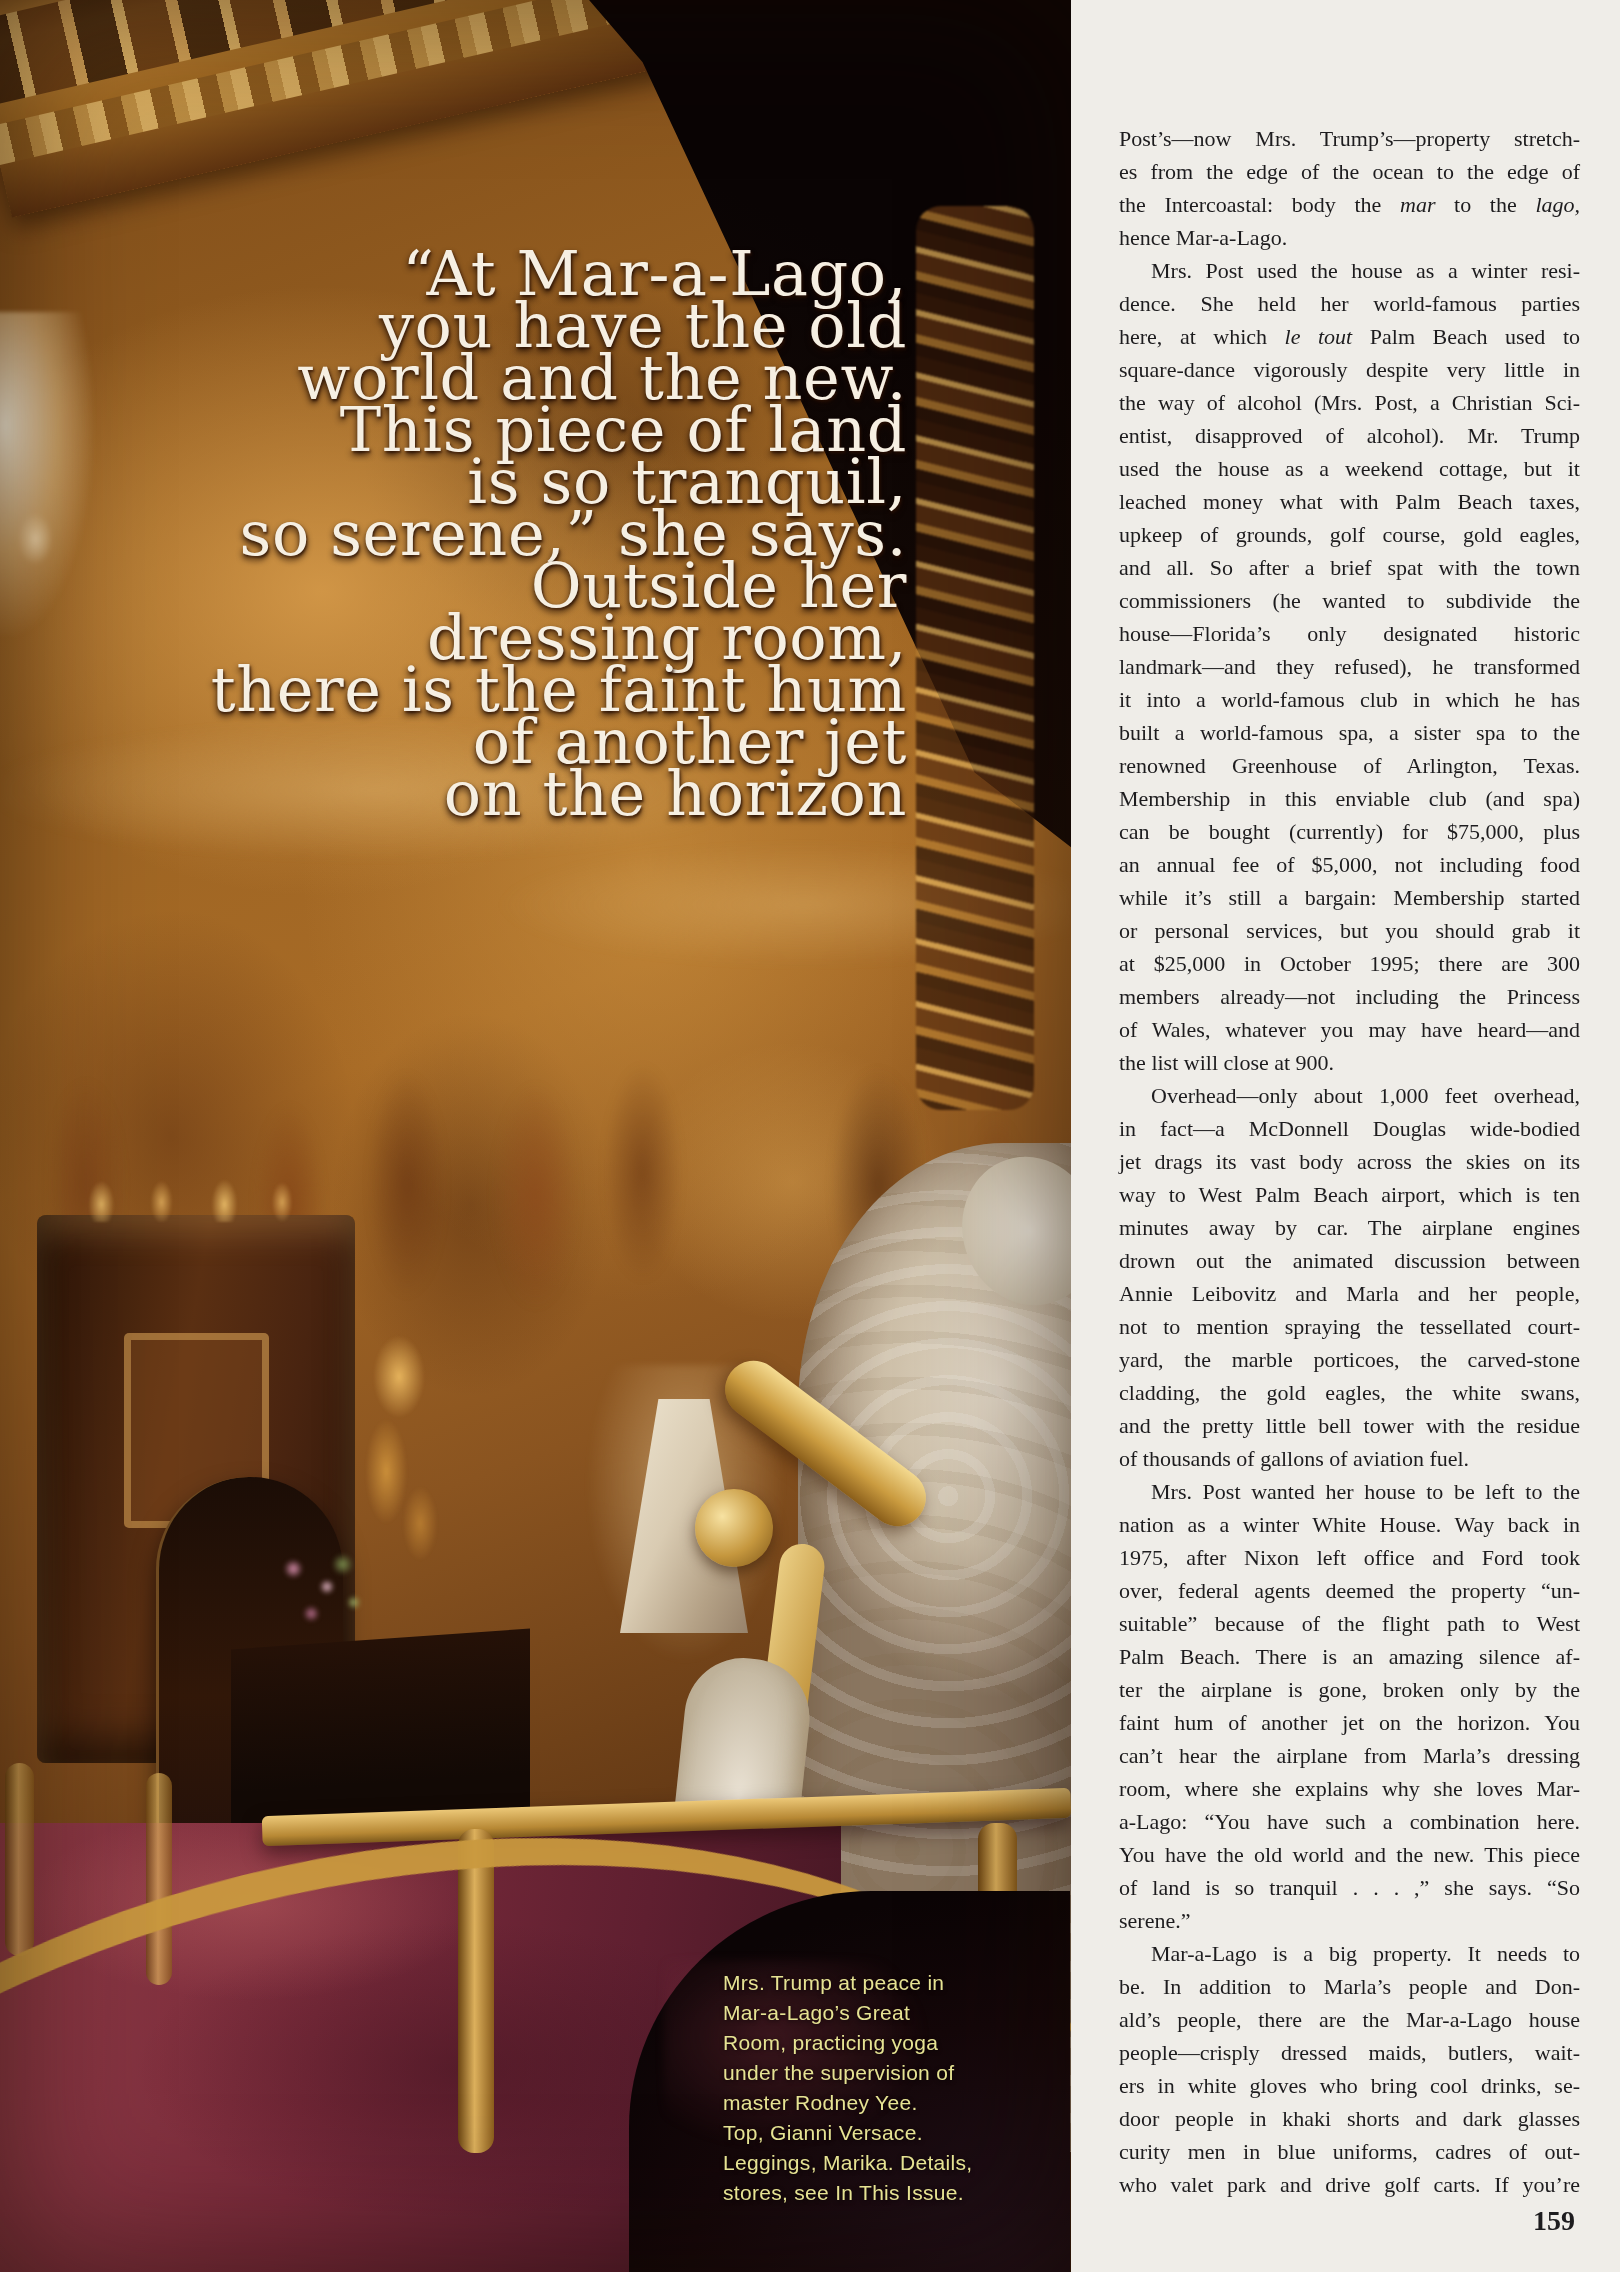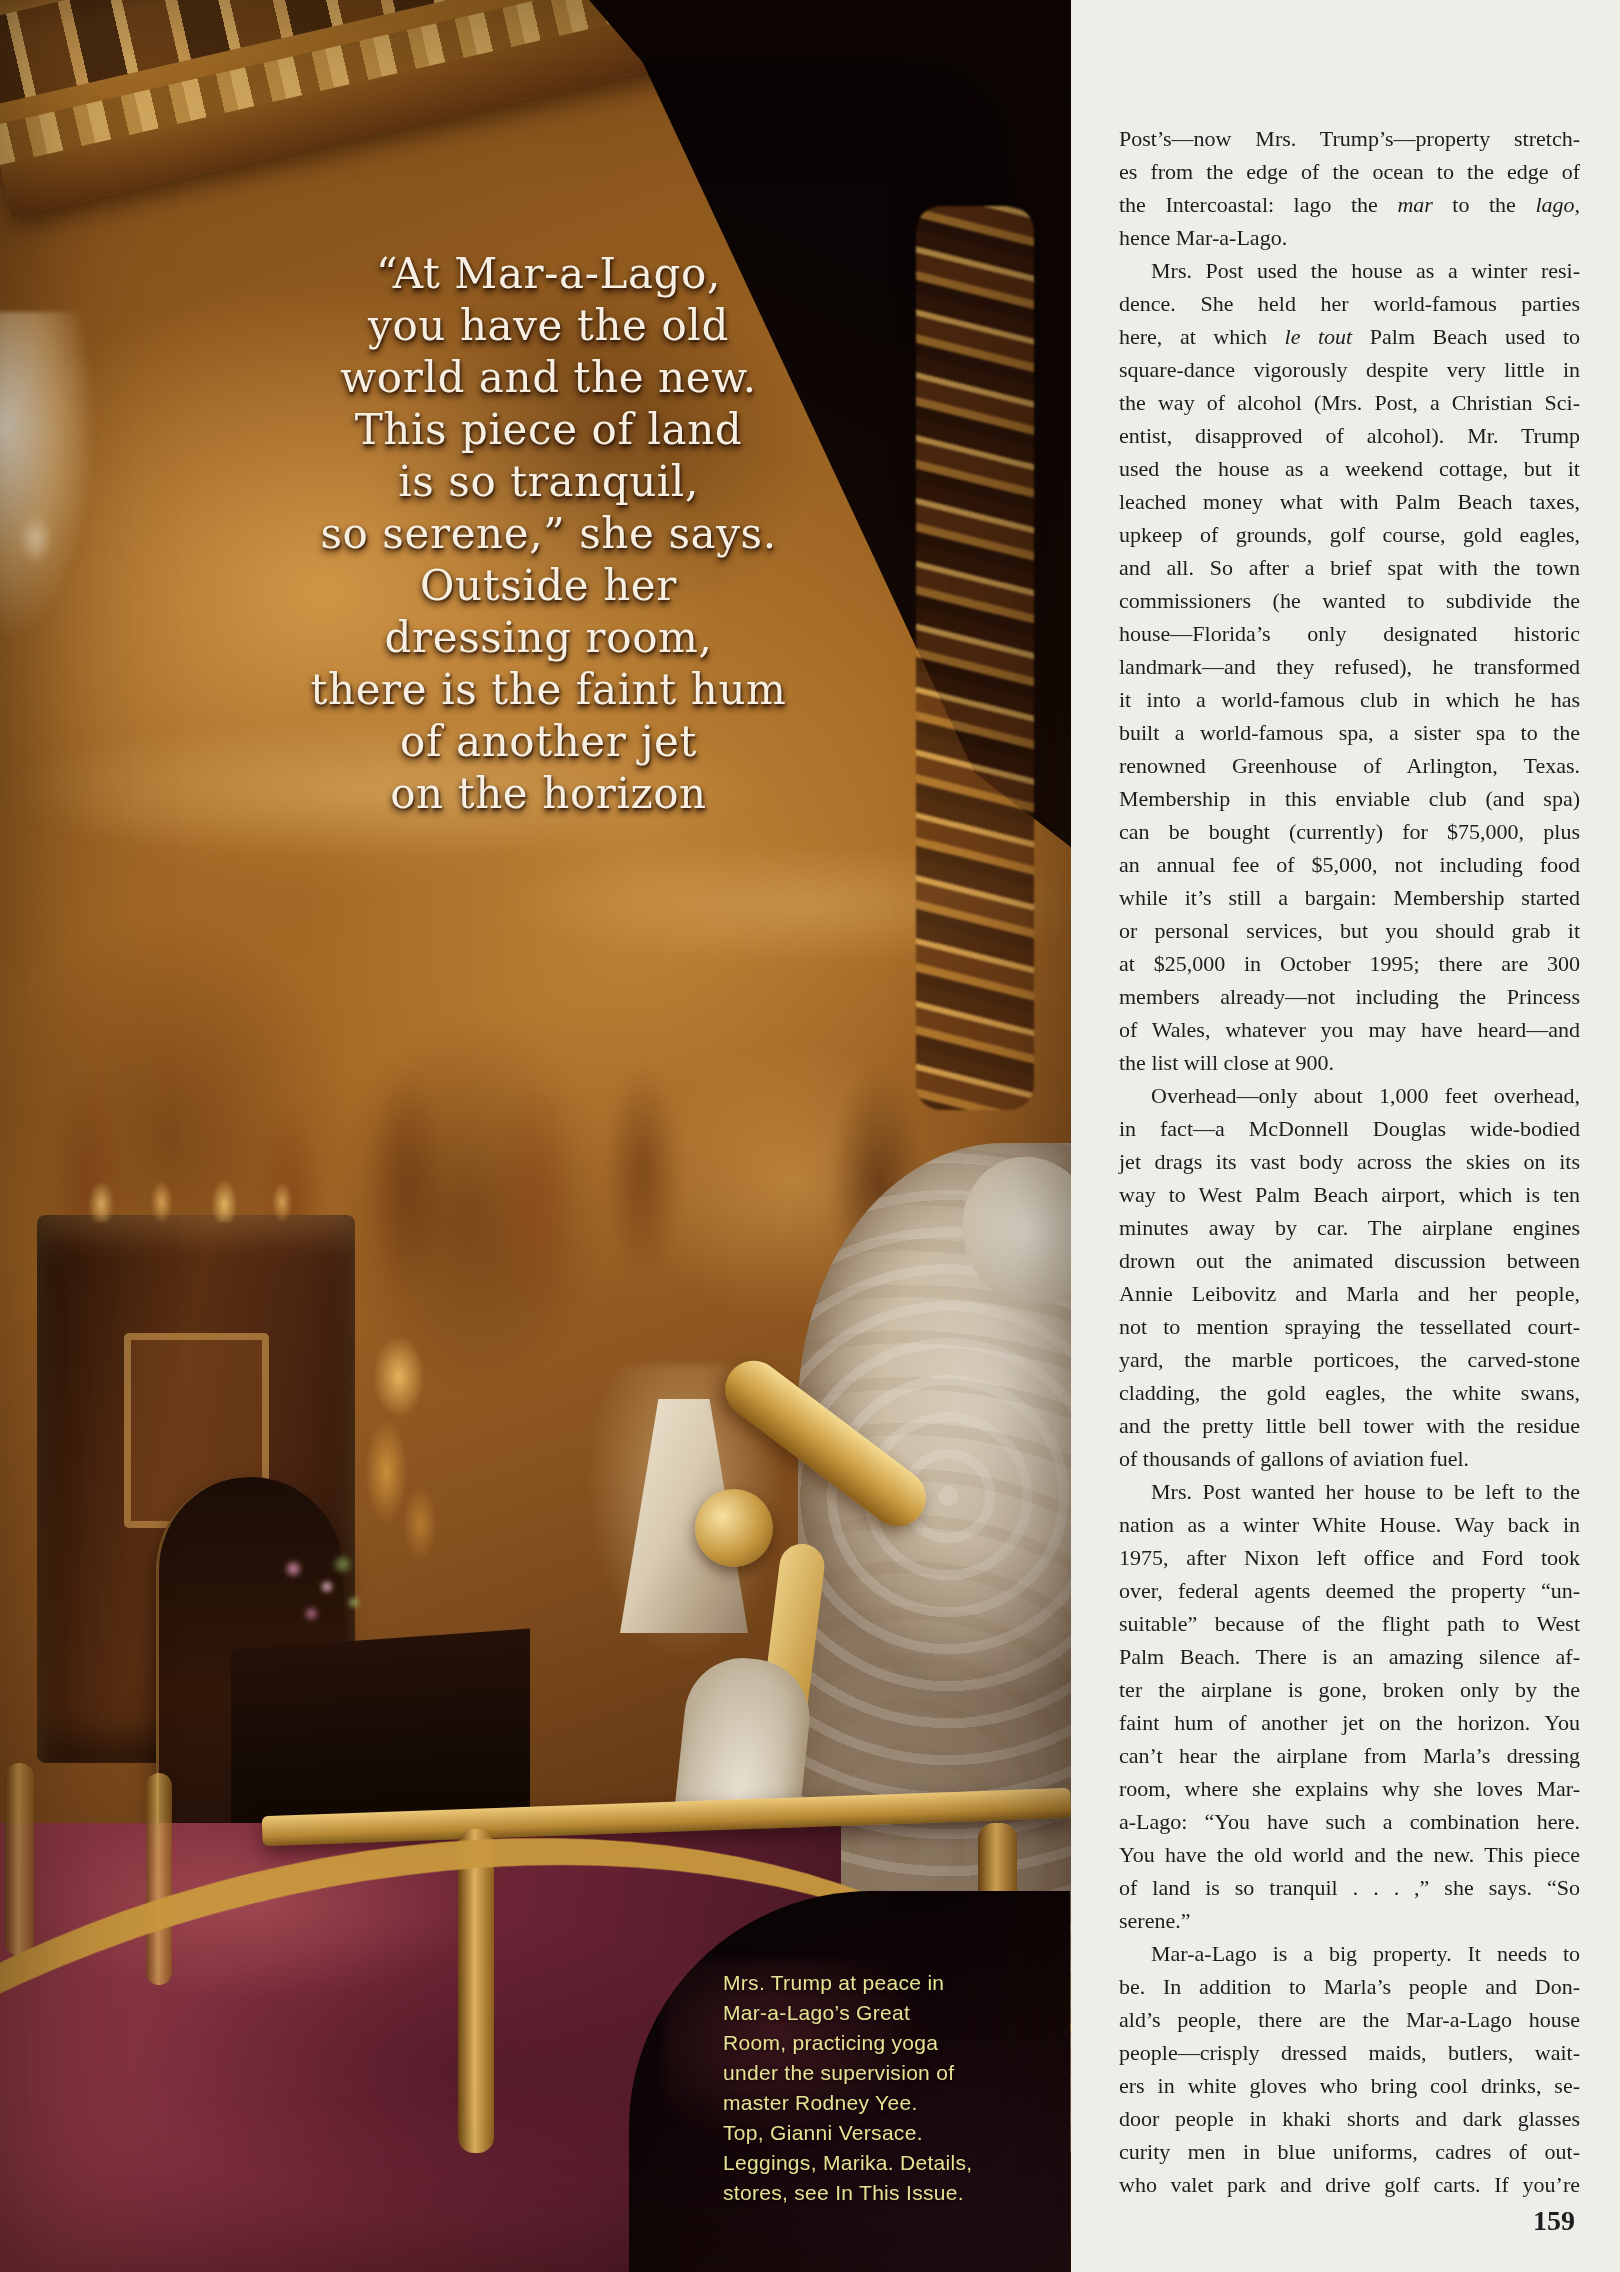--- a/index.html
+++ b/index.html
@@ -214,23 +214,23 @@
   }
   .foreground-table::before{
     content:"";position:absolute;left:8%;top:18%;width:60%;height:50%;
     background:radial-gradient(ellipse at 40% 40%, rgba(165,62,82,.28), transparent 70%);
     filter:blur(5px);
   }
   .vignette{inset:0;box-shadow:inset 0 0 150px rgba(22,9,2,.6);}
   
   .pull-quote{
     position:absolute;left:190px;top:248px;width:717px;
-    text-align:center;color:#f6efe2;
+    text-align:right;color:#f6efe2;
     font-family:"DejaVu Serif", serif;
-    font-size:42px;line-height:52px;letter-spacing:0.6px;
+    font-size:62px;line-height:52px;letter-spacing:0.6px;
     text-shadow:0 3.7px 6.2px rgba(25,8,0,.85), 1.2px 1.9px 2.5px rgba(55,22,5,.75);
   }
   .photo-caption{
     position:absolute;left:723px;top:1968px;width:313px;
     text-align:left;color:#e6e393;
     font-family:"Liberation Sans", sans-serif;
     font-size:21px;line-height:30px;letter-spacing:0.3px;
     text-shadow:0 1.2px 4.4px rgba(0,0,0,.65);
   }
   
@@ -306,21 +306,21 @@
       <div>Top, Gianni Versace.</div>
       <div>Leggings, Marika. Details,</div>
       <div>stores, see In This Issue.</div>
     </div>
 </div>
 
 <div class="article">
     <div>
       <div class="line"><span>Post’s—now Mrs. Trump’s—property stretch-</span></div>
       <div class="line"><span>es from the edge of the ocean to the edge of</span></div>
-      <div class="line"><span>the Intercoastal: lago the </span><span class="it">mar</span><span> to the </span><span class="it">lago,</span></div>
+      <div class="line"><span>the Intercoastal: body the </span><span class="it">mar</span><span> to the </span><span class="it">lago,</span></div>
       <div class="line rag"><span>hence Mar-a-Lago.</span></div>
     </div>
     <div>
       <div class="line ind"><span>Mrs. Post used the house as a winter resi-</span></div>
       <div class="line"><span>dence. She held her world-famous parties</span></div>
       <div class="line"><span>here, at which </span><span class="it">le tout</span><span> Palm Beach used to</span></div>
       <div class="line"><span>square-dance vigorously despite very little in</span></div>
       <div class="line"><span>the way of alcohol (Mrs. Post, a Christian Sci-</span></div>
       <div class="line"><span>entist, disapproved of alcohol). Mr. Trump</span></div>
       <div class="line"><span>used the house as a weekend cottage, but it</span></div>

